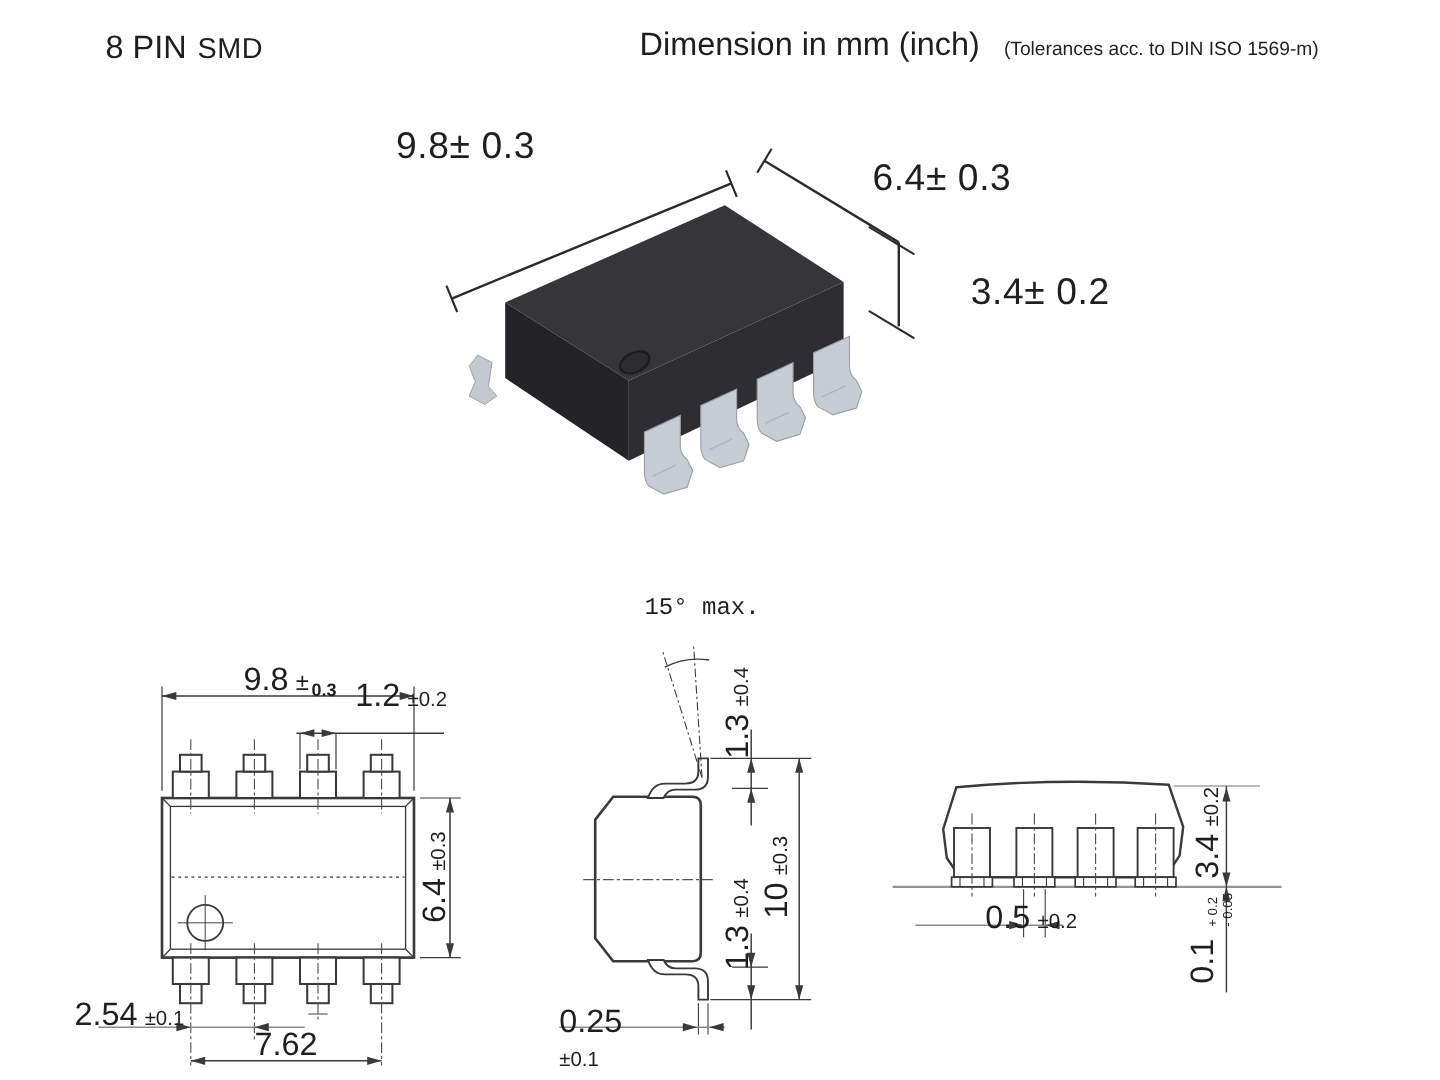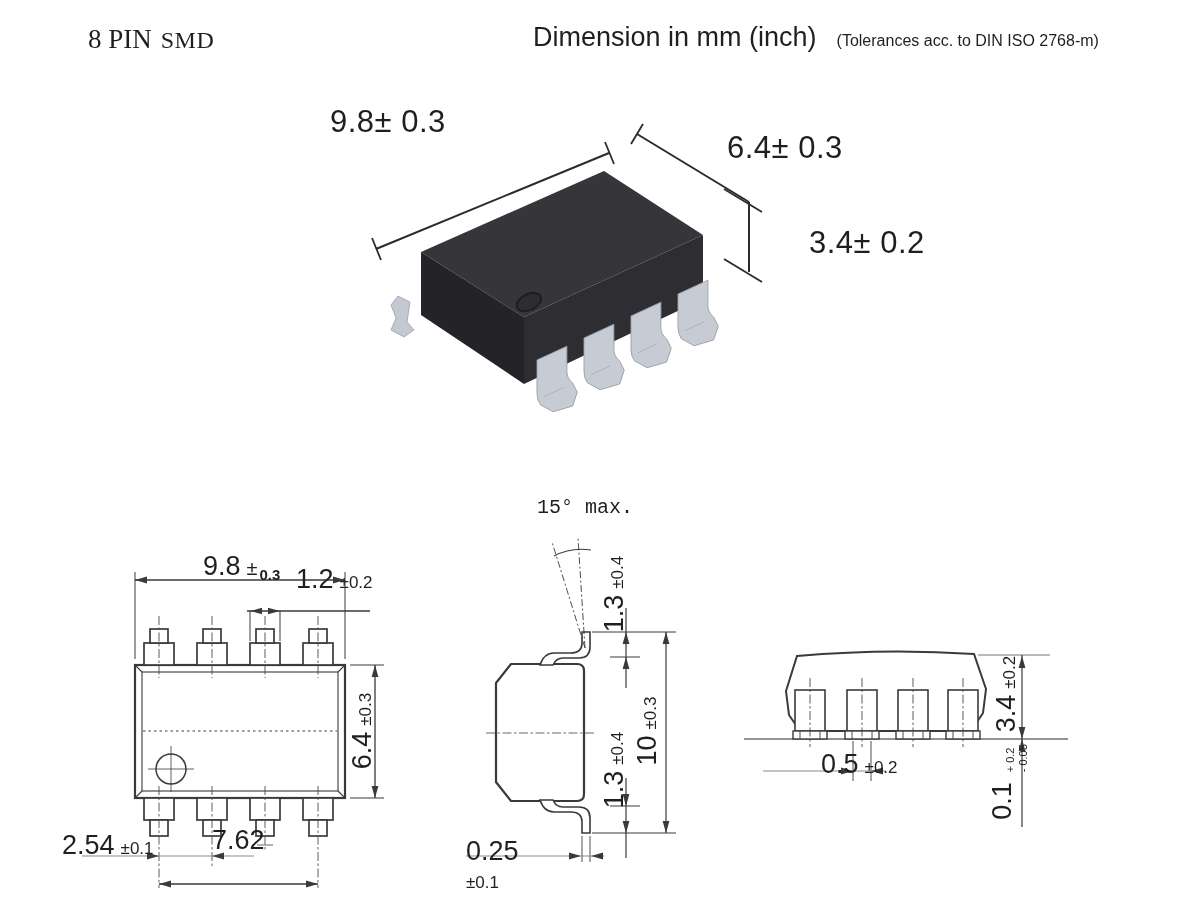--- a/index.html
+++ b/index.html
@@ -1,21 +1,21 @@
 <!DOCTYPE html>
 <html><head>
 <meta charset="utf-8">
 <style>
   html,body{margin:0;padding:0;background:#fff;}
   .page{position:relative;width:1200px;height:900px;background:#ffffff;overflow:hidden;
         font-family:"Liberation Sans",sans-serif;color:#1f1f1f;}
   svg{position:absolute;left:0;top:0;}
   
   .h-left{position:absolute;left:88px;top:24px;font-size:27px;white-space:nowrap;
-          display:flex;align-items:baseline;gap:9px;font-family:Liberation Serif, serif;}
+          display:flex;align-items:baseline;gap:9px;}
   .h-left .smd{font-size:24px;letter-spacing:0.5px;}
   .h-right{position:absolute;left:533px;top:22px;white-space:nowrap;
            display:flex;align-items:baseline;gap:20px;font-size:27px;}
   .h-right .note{font-size:16px;}
   
   .iso-dim{position:absolute;font-size:31px;white-space:nowrap;letter-spacing:0.5px;}
   
   .dim{position:absolute;white-space:nowrap;display:flex;align-items:baseline;gap:6px;}
   .dim .v{font-size:27px;}
   .dim .t{font-size:17px;}
@@ -30,21 +30,21 @@
 <body>
 
 <div class="page">
 
   <div class="h-left">
     <span>8 PIN</span>
       <span class="smd">SMD</span>
   </div>
   <div class="h-right">
     <span>Dimension in mm (inch)</span>
-    <span class="note">(Tolerances acc. to DIN ISO 2768-m)</span>
+    <span class="note">(Tolerances acc. to DIN ISO 1569-m)</span>
   </div>
 
   <svg width="1200" height="900" viewBox="0 0 1200 900">
 
     <g>
 
       <g stroke="#2b2b2b" stroke-width="2">
         <line x1="376" y1="249" x2="609" y2="153"></line>
         <line x1="372" y1="238" x2="381" y2="260" stroke-width="1.8"></line>
         <line x1="605" y1="142" x2="614" y2="164" stroke-width="1.8"></line>
@@ -282,21 +282,21 @@
       <span class="t">±0.2</span>
   </div>
   <div class="dim rot" style="left:312px;top:717px;width:98px;height:28px;">
     <span class="v">6.4</span>
       <span class="t">±0.3</span>
   </div>
   <div class="dim" style="left:62px;top:830px;">
     <span class="v">2.54</span>
       <span class="t">±0.1</span>
   </div>
-  <div class="dim" style="left:212px;top:825px;">
+  <div class="dim" style="left:212px;top:855px;">
     <span class="v">7.62</span>
   </div>
 
   <div class="angle" style="left:537px;top:496px;">15° max.</div>
   <div class="dim rot" style="left:564px;top:581px;width:96px;height:26px;">
     <span class="v">1.3</span>
       <span class="t">±0.4</span>
   </div>
   <div class="dim rot" style="left:564px;top:757px;width:96px;height:26px;">
     <span class="v">1.3</span>

